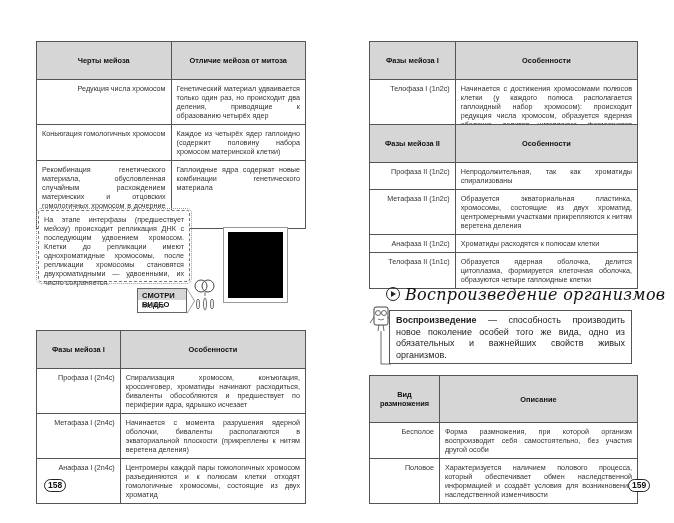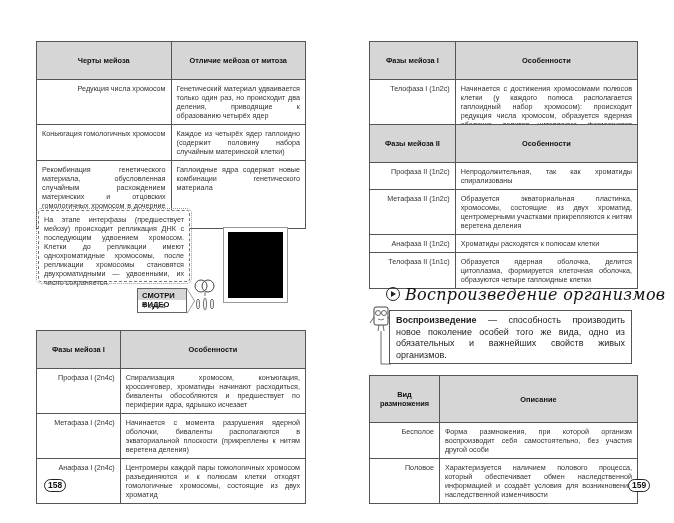--- a/index.html
+++ b/index.html
@@ -52,21 +52,21 @@
         <tr>
       <th>Черты мейоза</th>
       <th>Отличие мейоза от митоза</th>
     </tr>
     <tr style="height:42px">
       <td class="c1">Редукция числа хромосом</td>
       <td>Генетический материал удваивается только один раз, но происходит два деления, приводящие к образованию четырёх ядер</td>
     </tr>
     <tr style="height:34px">
       <td class="c1">Коньюгация гомологичных хромосом</td>
-      <td>Каждое из четырёх ядер гаплоидно (содержит половину набора случайным материнской клетки)</td>
+      <td>Каждое из четырёх ядер гаплоидно (содержит половину набора хромосом материнской клетки)</td>
     </tr>
     <tr style="height:68px">
       <td>Рекомбинация генетического материала, обусловленная случайным расхождением материнских и отцовских гомологичных хромосом в дочерние клетки, а также кроссинговером</td>
       <td>Гаплоидные ядра содержат новые комбинации генетического материала</td>
     </tr>
   </tbody>
     </table>
 
   <div class="note-box">На этапе интерфазы (предшествует мейозу) происходит репликация ДНК с последующим удвоением хромосом. Клетки до репликации имеют однохроматидные хромосомы, после репликации хромосомы становятся двухроматидными — удвоенными, их число сохраняется.</div>
 
@@ -74,21 +74,21 @@
     <circle cx="8" cy="8" r="6" fill="none" stroke="#444" stroke-width="1"></circle>
     <circle cx="15" cy="8" r="6" fill="none" stroke="#444" stroke-width="1"></circle>
     <line x1="12" y1="14" x2="12" y2="18" stroke="#444" stroke-width="0.8"></line>
     <ellipse cx="5" cy="26" rx="1.5" ry="5" fill="none" stroke="#444" stroke-width="0.8"></ellipse>
     <ellipse cx="12" cy="26" rx="1.5" ry="6" fill="none" stroke="#444" stroke-width="0.8"></ellipse>
     <ellipse cx="19" cy="26" rx="1.5" ry="5" fill="none" stroke="#444" stroke-width="0.8"></ellipse>
   </svg>
 
   <div class="video-tag">
     <div class="head">СМОТРИ ВИДЕО</div>
-    <div class="sub">Форма</div>
+    <div class="sub">Мейоз</div>
     <div class="arrow"></div>
     <div class="arrow-in"></div>
   </div>
 
   <div class="qr">
       <div class="black"></div>
     </div>
 
   <table class="tbl" style="left:36px; top:330px; width:270px;">
     <colgroup>

